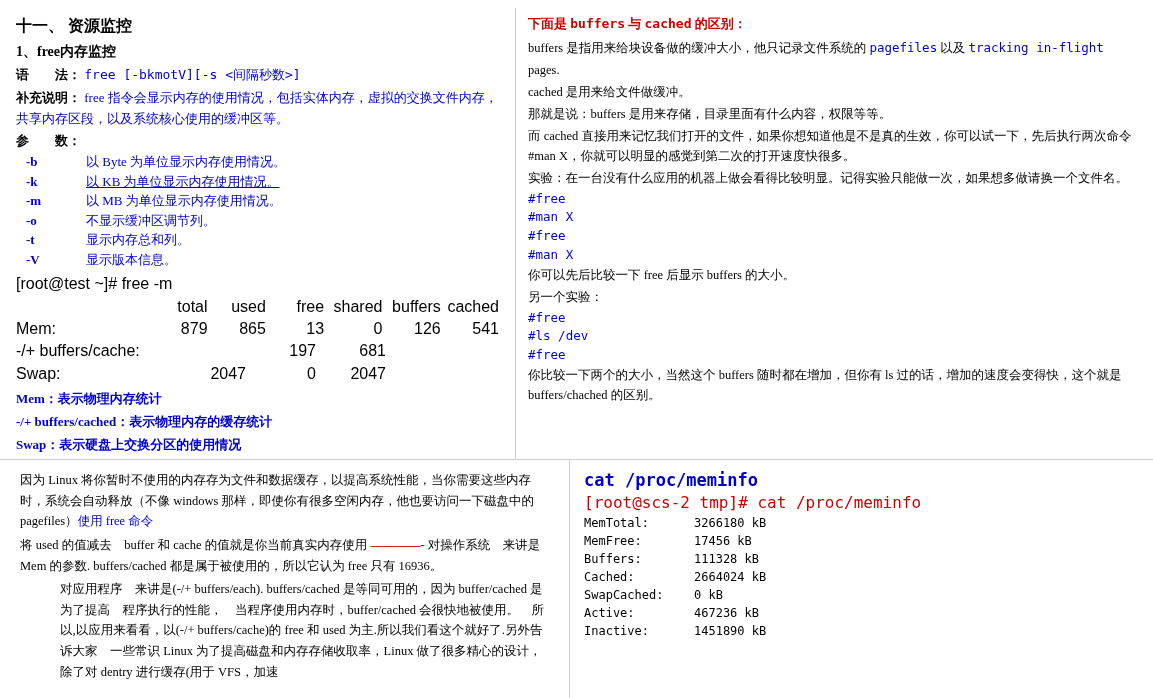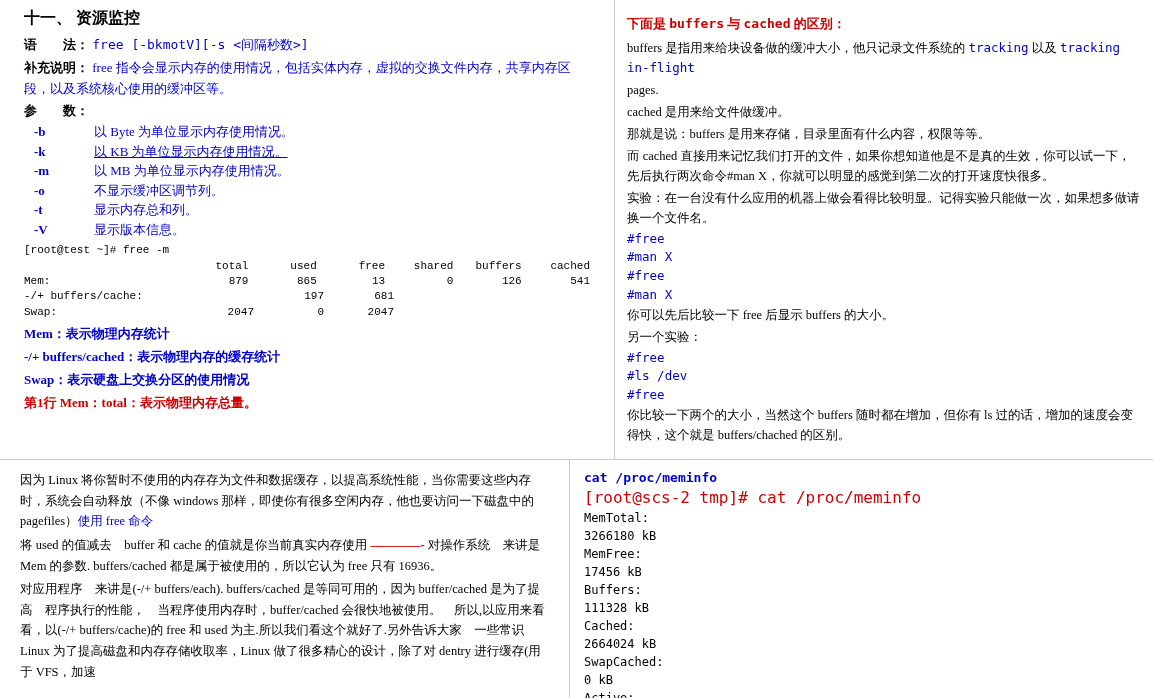--- a/index.html
+++ b/index.html
@@ -27,24 +27,25 @@
     }
 
     
     .bottom-section {
       display: flex;
       height: 238px;
     }
 
     
     .left-top {
-      width: 615px;
-      padding: 8px 24px;
+      width: 516px;
+      padding: 8px 16px;
       border-right: 1px solid #ccc;
       overflow: hidden;
+      margin-top: 8px;
     }
 
     
     .right-top {
       flex: 1;
       padding: 14px 12px;
       overflow: hidden;
     }
 
     
@@ -117,22 +118,22 @@
       width: 60px;
       flex-shrink: 0;
     }
 
     .param-desc {
       color: #0000cc;
       font-family: Liberation Serif, serif;
     }
 
     .terminal-block {
-      font-family: Liberation Mono, monospace;
-      font-size: 11px;
+      font-family: Liberation Sans, sans-serif;
+      font-size: 16px;
       margin: 4px 0;
       line-height: 1.4;
     }
 
     .terminal-prompt {
       color: #000;
     }
 
     .mem-row {
       display: flex;
@@ -178,42 +179,41 @@
     }
 
     .lb-highlight {
       color: #cc0000;
       font-weight: bold;
     }
 
     
     .rb-cmd {
       font-family: monospace;
-      font-size: 13px;
+      font-size: 17px;
       color: #0000cc;
       font-weight: bold;
       margin-bottom: 3px;
     }
 
     .rb-prompt {
       font-family: monospace;
       font-size: 16px;
       color: #cc0000;
     }
 
     .rb-table {
       font-family: monospace;
       font-size: 12px;
       margin-top: 2px;
     }
 
     .rb-row {
       display: flex;
       line-height: 1.5;
-      flex-direction: column;
     }
 
     .rb-key {
       width: 110px;
       color: #000;
     }
 
     .rb-val {
       color: #000;
     }
@@ -226,20 +226,21 @@
 </head>
 <body>
 
 <div class="page-wrapper">
 
   <div class="top-section">
 
     <div class="left-top">
 
       <div class="title-main">十一、 资源监控</div>
+      <div class="title-sub">1、free内存监控</div>
 
       <div class="note-line">
         <span class="section-label">语　　法：</span>
         <span class="syntax-line">free [-bkmotV][-s &lt;间隔秒数&gt;]</span>
       </div>
 
       <div class="note-line">
         <span class="section-label">补充说明：</span>
         <span class="blue-text">free 指令会显示内存的使用情况，包括实体内存，虚拟的交换文件内存，共享内存区段，以及系统核心使用的缓冲区等。</span>
       </div>
@@ -326,21 +327,21 @@
         <span class="red-bold">第1行 Mem：total：表示物理内存总量。</span>
       </div>
     </div>
 
     <div class="right-top">
       <div style="line-height:1.5; font-size:12.5px;">
 
         <div class="rt-heading">下面是 <span style="font-family:monospace">buffers</span> 与 <span style="font-family:monospace">cached</span> 的区别：</div>
 
         <div class="rt-para">
-          buffers 是指用来给块设备做的缓冲大小，他只记录文件系统的 <span class="rt-code">tracking</span> 以及 <span class="rt-code">tracking in-flight</span>
+          buffers 是指用来给块设备做的缓冲大小，他只记录文件系统的 <span class="rt-code">pagefiles</span> 以及 <span class="rt-code">tracking in-flight</span>
         </div>
         <div class="rt-para">pages.</div>
         <div class="rt-para">cached 是用来给文件做缓冲。</div>
         <div class="rt-para">那就是说：buffers 是用来存储，目录里面有什么内容，权限等等。</div>
         <div class="rt-para">而 cached 直接用来记忆我们打开的文件，如果你想知道他是不是真的生效，你可以试一下，先后执行两次命令#man X，你就可以明显的感觉到第二次的打开速度快很多。</div>
         <div class="rt-para">实验：在一台没有什么应用的机器上做会看得比较明显。记得实验只能做一次，如果想多做请换一个文件名。</div>
 
         <div class="rt-code">#free</div>
         <div class="rt-code">#man X</div>
         <div class="rt-code">#free</div>
@@ -361,21 +362,21 @@
 
   <div class="bottom-section">
 
     <div class="left-bottom">
       <div class="lb-para">
         因为 Linux 将你暂时不使用的内存存为文件和数据缓存，以提高系统性能，当你需要这些内存时，系统会自动释放（不像 windows 那样，即使你有很多空闲内存，他也要访问一下磁盘中的 pagefiles）<span class="blue-text">使用 free 命令</span>
       </div>
       <div class="lb-para" style="margin-top:3px;">
         将 used 的值减去　buffer 和 cache 的值就是你当前真实内存使用 <span class="lb-highlight">————-</span> 对操作系统　来讲是 Mem 的参数. buffers/cached 都是属于被使用的，所以它认为 free 只有 16936。
       </div>
-      <div class="lb-para" style="margin-top:3px;">
+      <div class="lb-para" style="margin-top:3px;margin-left:40px;">
         对应用程序　来讲是(-/+ buffers/each). buffers/cached 是等同可用的，因为 buffer/cached 是为了提高　程序执行的性能，　当程序使用内存时，buffer/cached 会很快地被使用。　所以,以应用来看看，以(-/+ buffers/cache)的 free 和 used 为主.所以我们看这个就好了.另外告诉大家　一些常识 Linux 为了提高磁盘和内存存储收取率，Linux 做了很多精心的设计，除了对 dentry 进行缓存(用于 VFS，加速
       </div>
     </div>
 
     <div class="right-bottom">
       <div class="rb-cmd">cat /proc/meminfo</div>
       <div class="rb-prompt">[root@scs-2 tmp]# cat /proc/meminfo</div>
       <div class="rb-table">
         <div class="rb-row">
           <span class="rb-key">MemTotal:</span>

